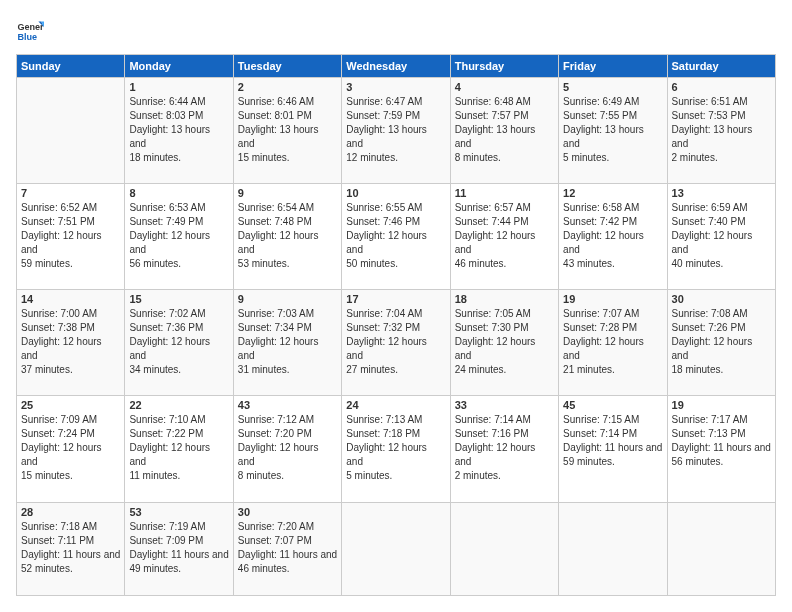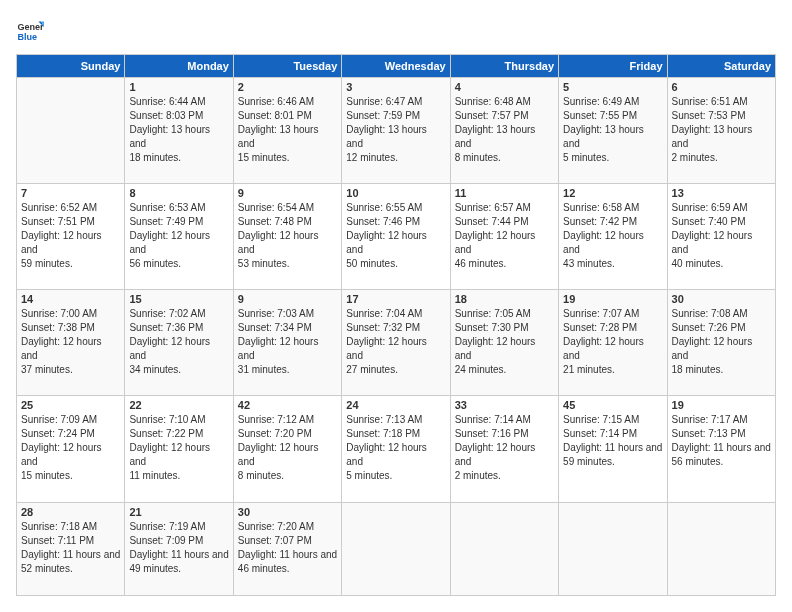--- a/index.html
+++ b/index.html
@@ -48,21 +48,21 @@
       width: 100%;
       border-collapse: collapse;
       flex: 1;
     }
     .calendar th {
       background-color: #1565c0;
       color: #fff;
       font-size: 11px;
       font-weight: bold;
       padding: 5px 4px;
-      text-align: right;
+      text-align: left;
       border: 1px solid #ccc;
     }
     .calendar td {
       border: 1px solid #ccc;
       vertical-align: top;
       padding: 3px 4px;
       font-size: 9px;
       color: #333;
       width: calc(100% / 7);
       height: 80px;
@@ -209,21 +209,21 @@
         <tr class="week-row">
           <td>
             <div class="cell-date">25</div>
             <div class="cell-info">Sunrise: 7:09 AM<br>Sunset: 7:24 PM<br>Daylight: 12 hours and<br>15 minutes.</div>
           </td>
           <td>
             <div class="cell-date">22</div>
             <div class="cell-info">Sunrise: 7:10 AM<br>Sunset: 7:22 PM<br>Daylight: 12 hours and<br>11 minutes.</div>
           </td>
           <td>
-            <div class="cell-date">42</div>
+            <div class="cell-date">43</div>
             <div class="cell-info">Sunrise: 7:12 AM<br>Sunset: 7:20 PM<br>Daylight: 12 hours and<br>8 minutes.</div>
           </td>
           <td>
             <div class="cell-date">24</div>
             <div class="cell-info">Sunrise: 7:13 AM<br>Sunset: 7:18 PM<br>Daylight: 12 hours and<br>5 minutes.</div>
           </td>
           <td>
             <div class="cell-date">33</div>
             <div class="cell-info">Sunrise: 7:14 AM<br>Sunset: 7:16 PM<br>Daylight: 12 hours and<br>2 minutes.</div>
           </td>
@@ -235,21 +235,21 @@
             <div class="cell-date">19</div>
             <div class="cell-info">Sunrise: 7:17 AM<br>Sunset: 7:13 PM<br>Daylight: 11 hours and<br>56 minutes.</div>
           </td>
         </tr>
         <tr class="week-row">
           <td>
             <div class="cell-date">28</div>
             <div class="cell-info">Sunrise: 7:18 AM<br>Sunset: 7:11 PM<br>Daylight: 11 hours and<br>52 minutes.</div>
           </td>
           <td>
-            <div class="cell-date">21</div>
+            <div class="cell-date">53</div>
             <div class="cell-info">Sunrise: 7:19 AM<br>Sunset: 7:09 PM<br>Daylight: 11 hours and<br>49 minutes.</div>
           </td>
           <td>
             <div class="cell-date">30</div>
             <div class="cell-info">Sunrise: 7:20 AM<br>Sunset: 7:07 PM<br>Daylight: 11 hours and<br>46 minutes.</div>
           </td>
           <td class="empty-cell"></td>
           <td class="empty-cell"></td>
           <td class="empty-cell"></td>
           <td class="empty-cell"></td>

